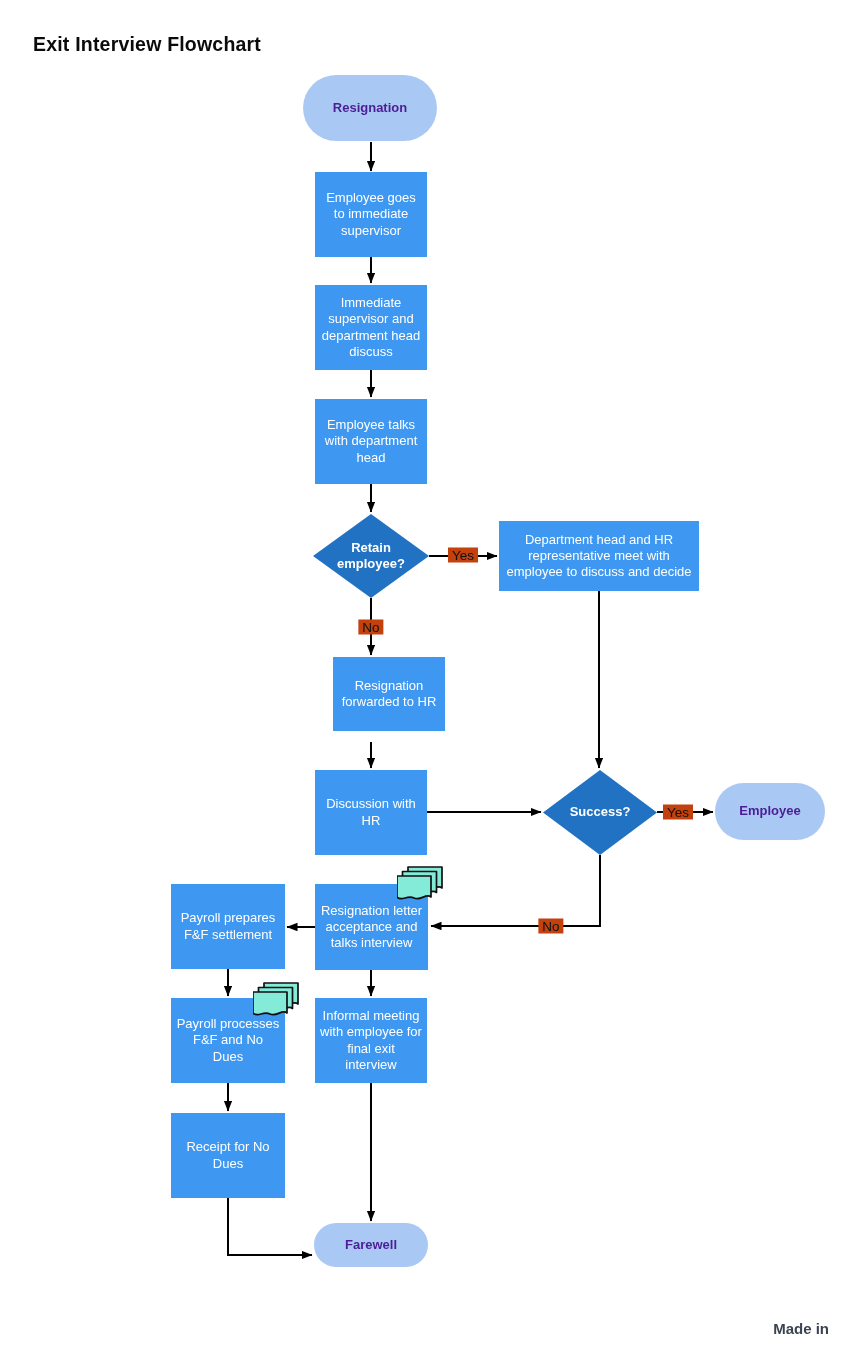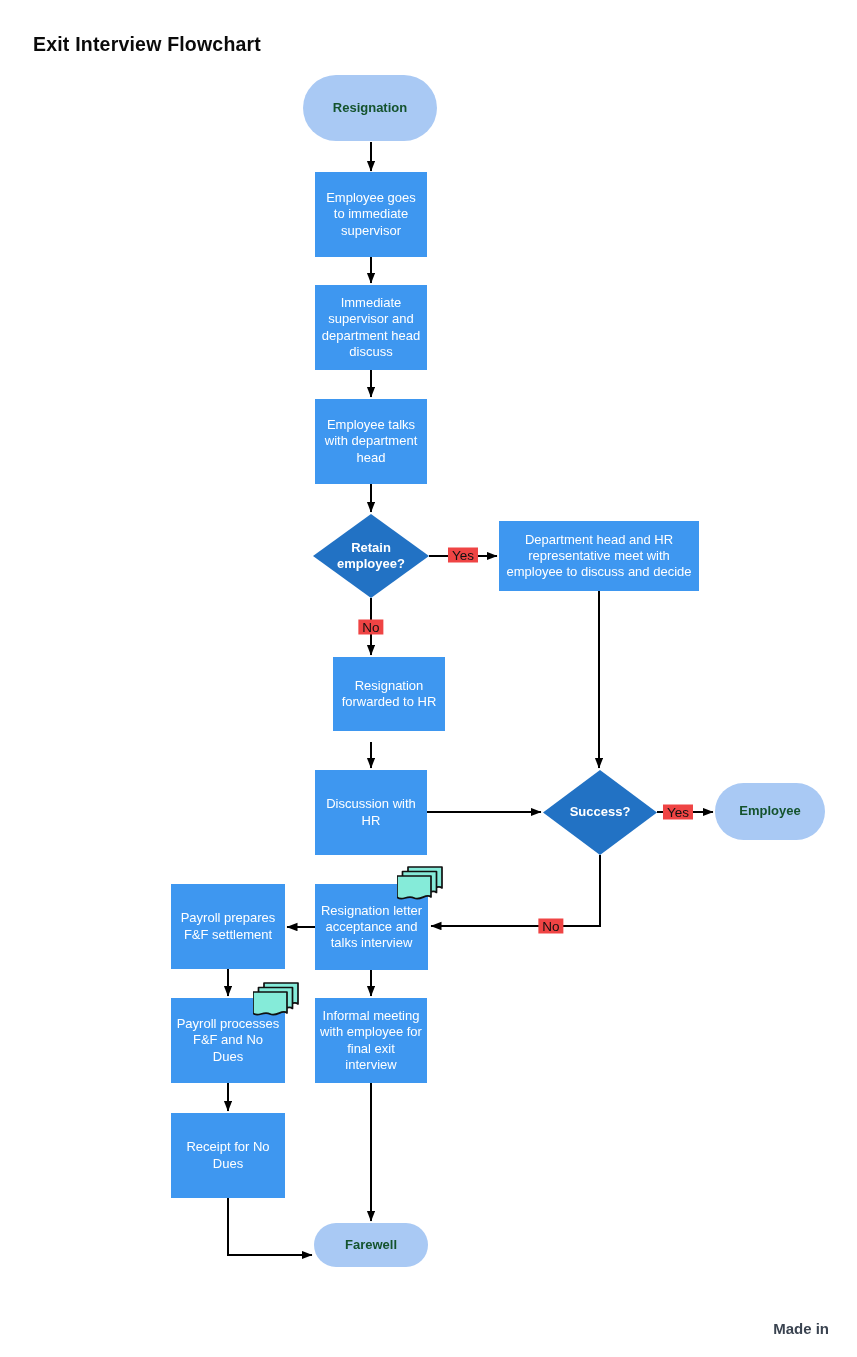--- a/index.html
+++ b/index.html
@@ -29,35 +29,35 @@
     font-size: 13px;
     line-height: 1.25;
   }
   .process {
     background: var(--process);
     color: #ffffff;
     padding: 0 5px;
   }
   .terminator {
     background: var(--terminator);
-    color: #14532d;
+    color: #4c1d95;
     font-weight: 700;
     border-radius: 999px;
   }
   .decision {
     background: var(--decision);
     color: #ffffff;
     font-weight: 700;
     clip-path: polygon(50% 0, 100% 50%, 50% 100%, 0 50%);
   }
   .decision .diamond-label { width: 92px; }
   .edge-label {
     position: absolute;
     transform: translate(-50%, -50%);
-    background: #ef4444;
+    background: #c2410c;
     padding: 0 4px;
     font-size: 13.5px;
     color: #111111;
     white-space: nowrap;
   }
   #connector-layer {
     position: absolute;
     left: 0; top: 0;
     width: 857px; height: 1357px;
     pointer-events: none;

